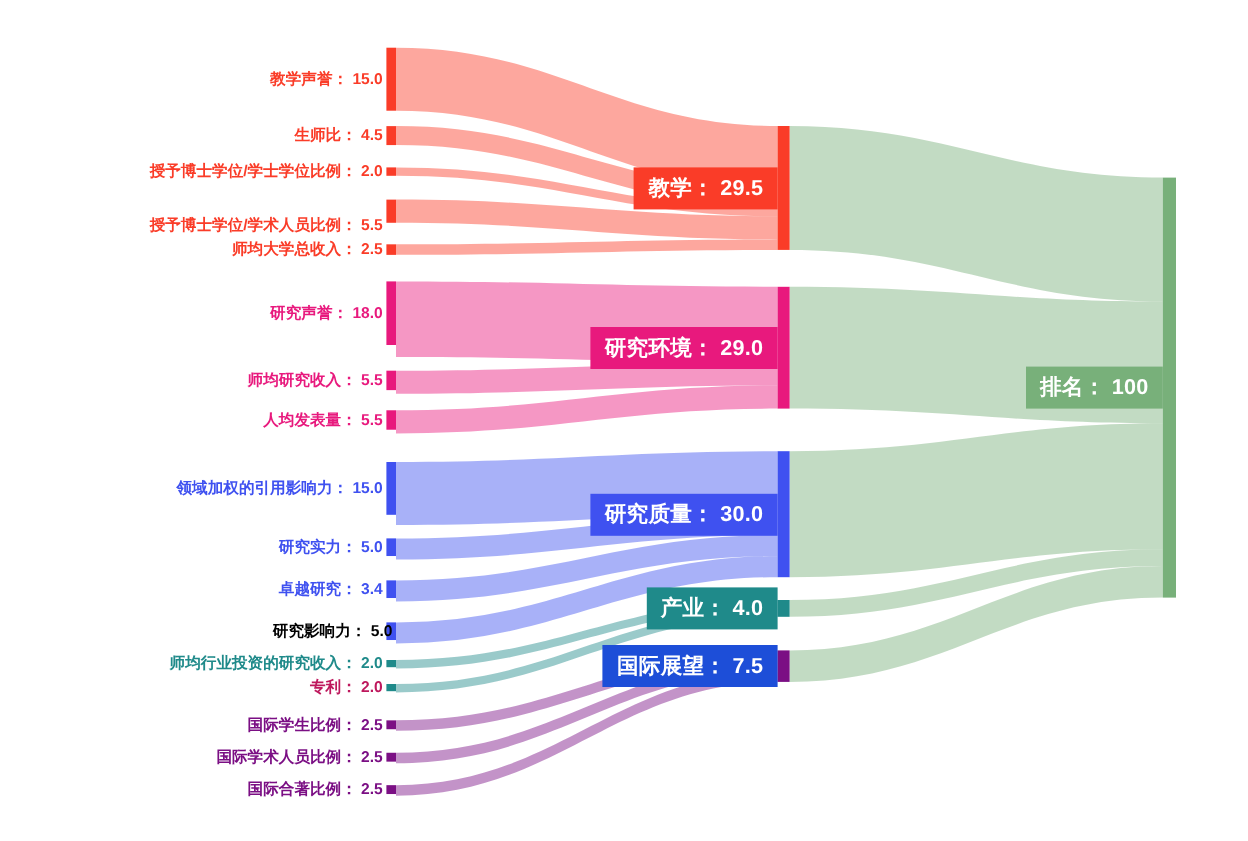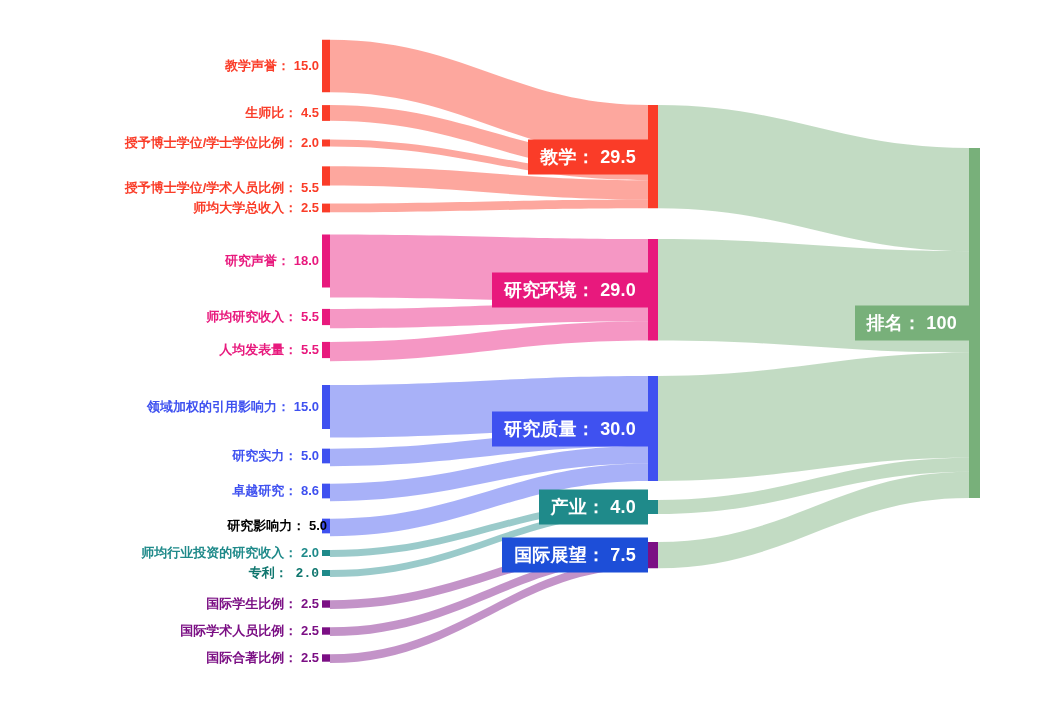--- a/index.html
+++ b/index.html
@@ -68,24 +68,24 @@
       <div class="src-label" style="color: rgb(250, 60, 40); right: 721px; top: 66px;">教学声誉： 15.0</div>
       <div class="src-label" style="color: rgb(250, 60, 40); right: 721px; top: 113px;">生师比： 4.5</div>
       <div class="src-label" style="color: rgb(250, 60, 40); right: 721px; top: 143px;">授予博士学位/学士学位比例： 2.0</div>
       <div class="src-label" style="color: rgb(250, 60, 40); right: 721px; top: 176px; margin-top: 12px;">授予博士学位/学术人员比例： 5.5</div>
       <div class="src-label" style="color: rgb(250, 60, 40); right: 721px; top: 208px;">师均大学总收入： 2.5</div>
       <div class="src-label" style="color: rgb(232, 25, 125); right: 721px; top: 261px;">研究声誉： 18.0</div>
       <div class="src-label" style="color: rgb(232, 25, 125); right: 721px; top: 317px;">师均研究收入： 5.5</div>
       <div class="src-label" style="color: rgb(232, 25, 125); right: 721px; top: 350px;">人均发表量： 5.5</div>
       <div class="src-label" style="color: rgb(63, 81, 240); right: 721px; top: 407px;">领域加权的引用影响力： 15.0</div>
       <div class="src-label" style="color: rgb(63, 81, 240); right: 721px; top: 456px;">研究实力： 5.0</div>
-      <div class="src-label" style="color: rgb(63, 81, 240); right: 721px; top: 491px;">卓越研究： 8.6</div>
+      <div class="src-label" style="color: rgb(63, 81, 240); right: 721px; top: 491px;">卓越研究： 3.4</div>
       <div class="src-label" style="color: #000000; right: 713px; top: 526px; margin-left: 12px;">研究影响力： 5.0</div>
       <div class="src-label" style="color: rgb(31, 138, 138); right: 721px; top: 553px;">师均行业投资的研究收入： 2.0</div>
-      <div class="src-label" style="color: #0f766e; right: 721px; top: 573px; font-family: Liberation Mono, monospace;">专利： 2.0</div>
+      <div class="src-label" style="color: #be185d; right: 721px; top: 573px;">专利： 2.0</div>
       <div class="src-label" style="color: rgb(123, 15, 132); right: 721px; top: 604px;">国际学生比例： 2.5</div>
       <div class="src-label" style="color: rgb(123, 15, 132); right: 721px; top: 631px;">国际学术人员比例： 2.5</div>
       <div class="src-label" style="color: rgb(123, 15, 132); right: 721px; top: 658px;">国际合著比例： 2.5</div>
       <div class="node-badge" style="background: rgb(250, 60, 40); right: 392px; top: 156.625px;">教学： 29.5</div>
       <div class="node-badge" style="background: rgb(232, 25, 125); right: 392px; top: 289.75px;">研究环境： 29.0</div>
       <div class="node-badge" style="background: rgb(63, 81, 240); right: 392px; top: 428.5px; margin-left: 24px;">研究质量： 30.0</div>
       <div class="node-badge" style="background: rgb(31, 138, 138); right: 392px; top: 507px;">产业： 4.0</div>
       <div class="node-badge" style="background: #1d4ed8; right: 392px; top: 555.125px;">国际展望： 7.5</div>
       <div class="node-badge" style="background: rgb(120, 176, 122); right: 71px; top: 323px;">排名： 100</div>
     </div>

